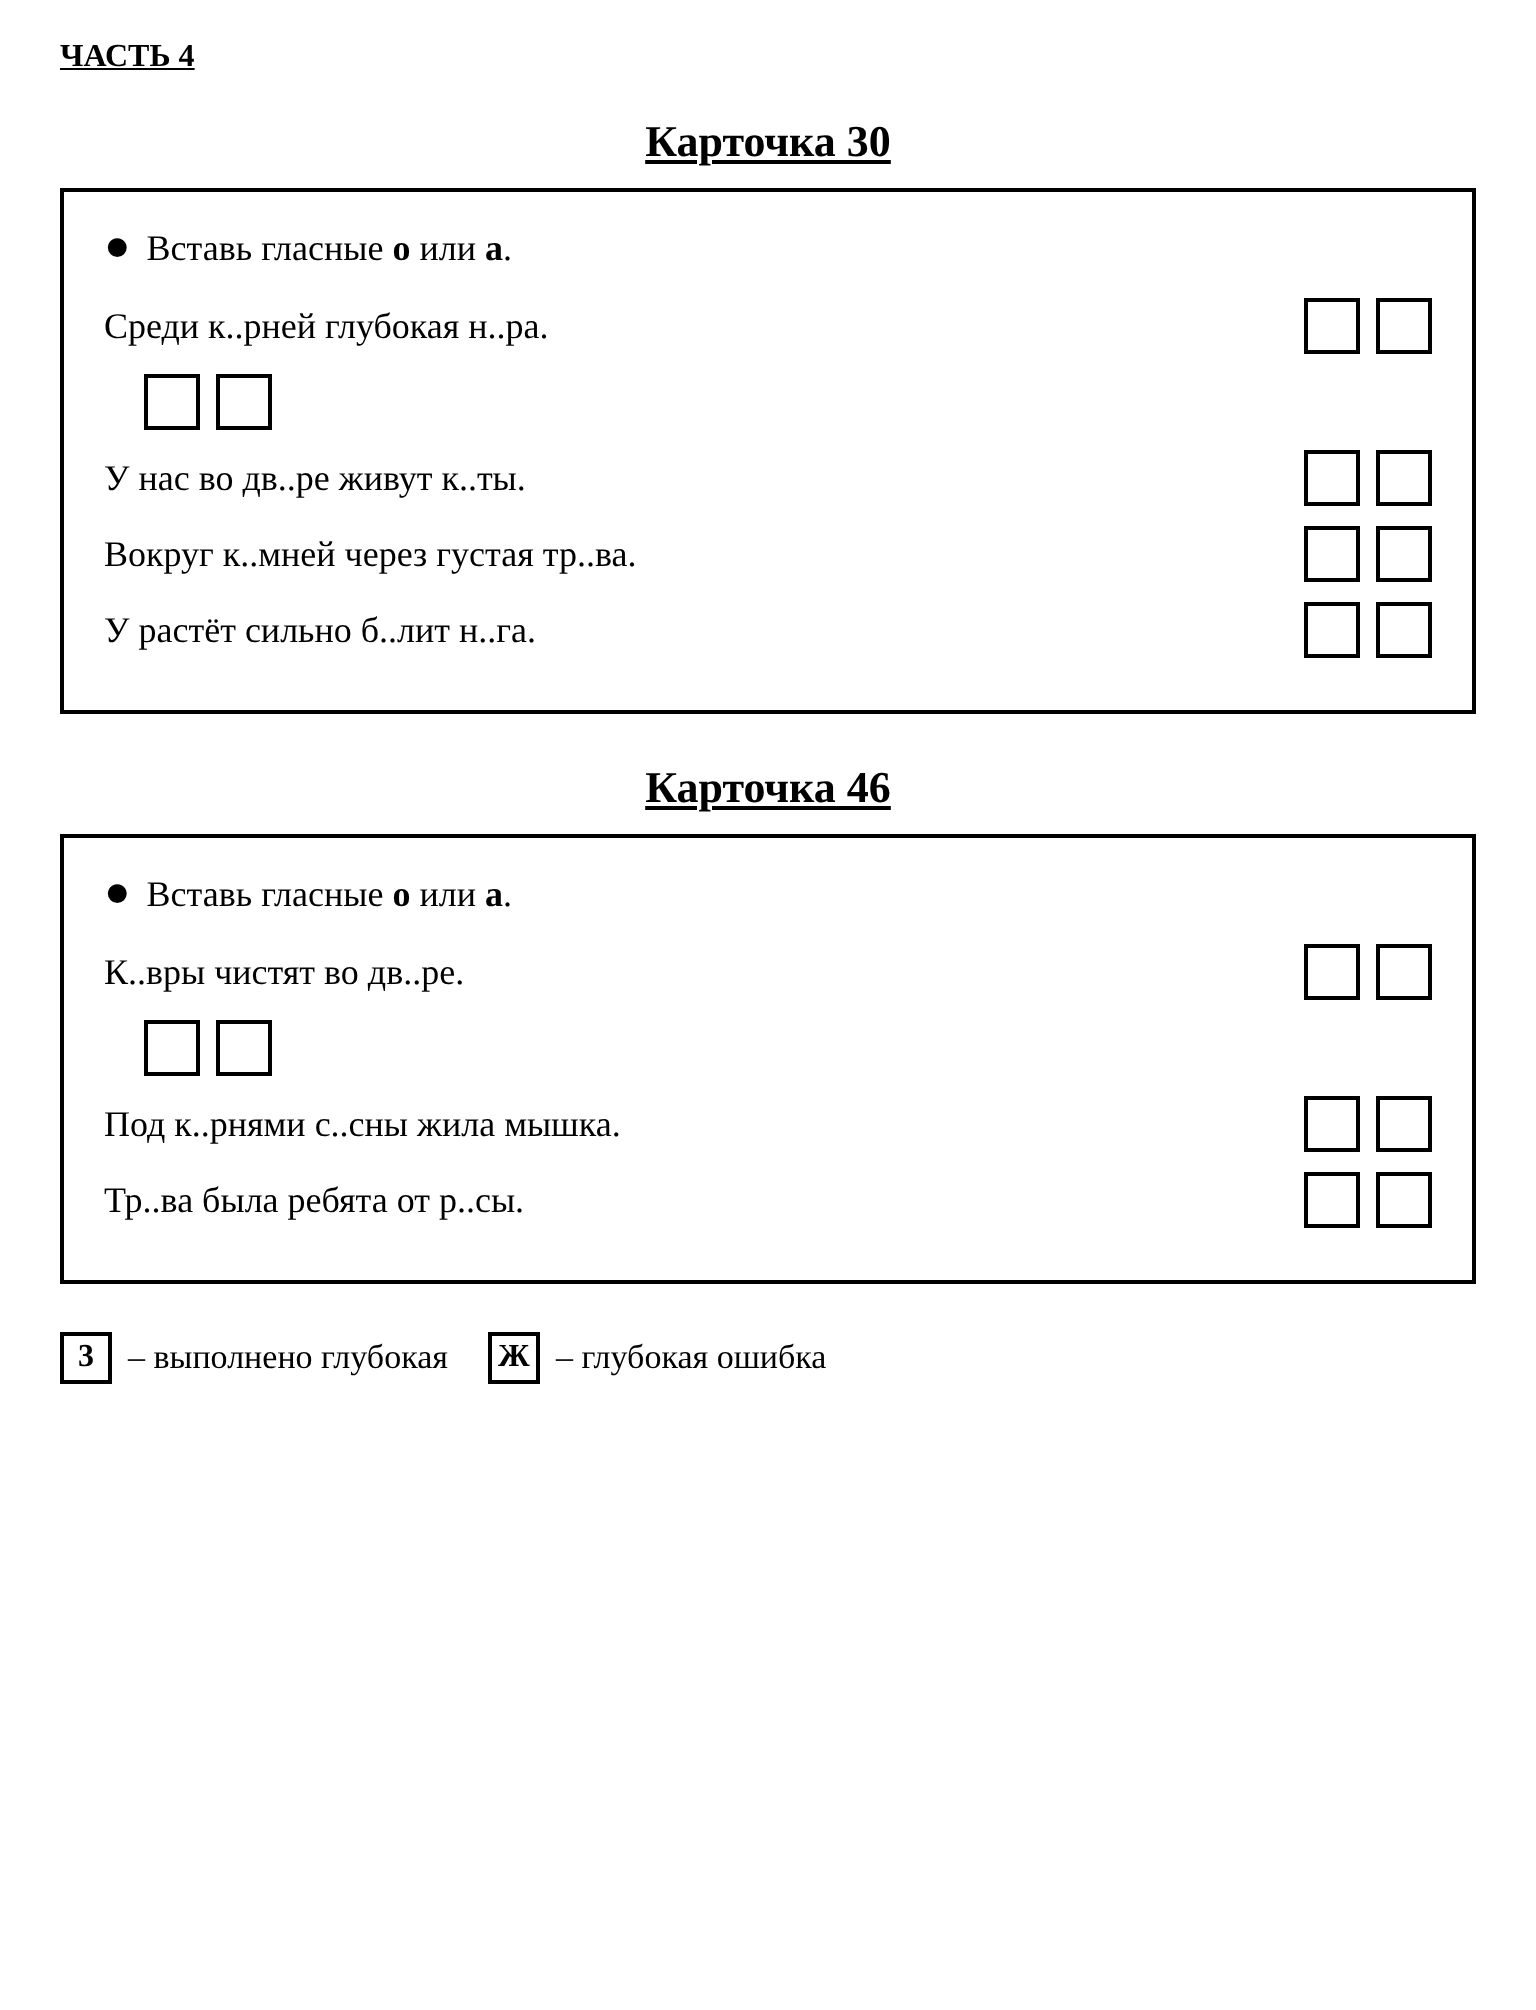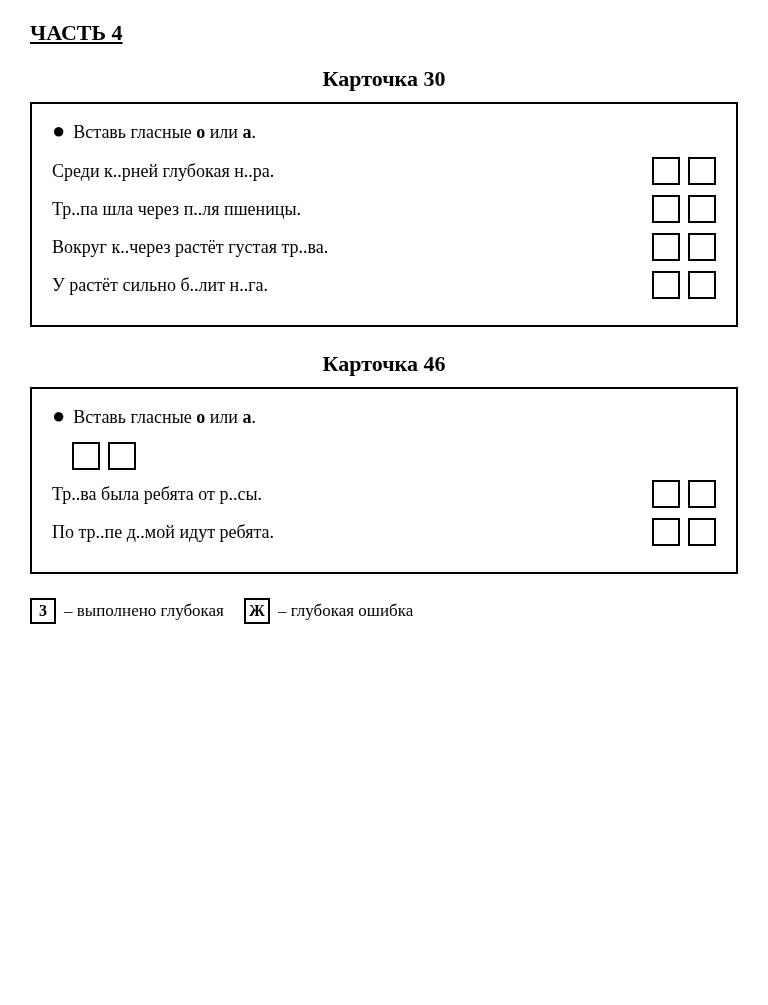--- a/index.html
+++ b/index.html
@@ -12,31 +12,32 @@
       width: 768px;
       min-height: 1005px;
       background: #fff;
       font-family: 'Times New Roman', Times, serif;
       font-size: 18px;
       color: #000;
       padding: 20px 30px;
     }
 
     .part-header {
-      font-size: 22px;
+      font-size: 16px;
       font-weight: bold;
       text-decoration: underline;
       margin-bottom: 20px;
     }
 
     .card-title {
       text-align: center;
       font-size: 22px;
       font-weight: bold;
       margin-bottom: 10px;
+      text-decoration: underline;
     }
 
     .card {
       border: 2px solid #000;
       padding: 16px 20px;
       margin-bottom: 24px;
     }
 
     .card-instruction {
       font-size: 18px;
@@ -134,30 +135,36 @@
 
   <div class="sentence-row">
     <span class="sentence-text">Среди  к..рней  глубокая  н..ра.</span>
     <div class="checkboxes">
       <div class="checkbox"></div>
       <div class="checkbox"></div>
     </div>
   </div>
 
   <div class="sentence-row">
-    <span class="sentence-text">Тр..па  шла  через  п..ля  пшеницы.</span>
-    <div class="checkboxes">
-      <div class="checkbox"></div>
-      <div class="checkbox"></div>
-    </div>
-  </div>
-
-
-  <div class="sentence-row">
-    <span class="sentence-text">Вокруг  к..через  растёт  густая  тр..ва.</span>
+    <div class="checkboxes">
+      <div class="checkbox"></div>
+      <div class="checkbox"></div>
+    </div>
+  </div>
+
+  <div class="sentence-row">
+    <span class="sentence-text">У  нас  во  дв..ре  живут  к..ты.</span>
+    <div class="checkboxes">
+      <div class="checkbox"></div>
+      <div class="checkbox"></div>
+    </div>
+  </div>
+
+  <div class="sentence-row">
+    <span class="sentence-text">Вокруг  к..мней  через  густая  тр..ва.</span>
     <div class="checkboxes">
       <div class="checkbox"></div>
       <div class="checkbox"></div>
     </div>
   </div>
 
   <div class="sentence-row">
     <span class="sentence-text">У  растёт  сильно  б..лит  н..га.</span>
     <div class="checkboxes">
       <div class="checkbox"></div>
@@ -171,44 +178,51 @@
 
 <div class="card">
 
   <div class="card-instruction">
     <span class="bullet">●</span>
     <span>
       <span>Вставь гласные </span><b><span>о</span></b><span> или </span><b><span>а</span></b><span>.</span>
     </span>
   </div>
 
-
-  <div class="sentence-row">
-    <div class="checkboxes">
-      <div class="checkbox"></div>
-      <div class="checkbox"></div>
-    </div>
-  </div>
-
+  <div class="sentence-row">
+    <span class="sentence-text">К..вры  чистят  во  дв..ре.</span>
+    <div class="checkboxes">
+      <div class="checkbox"></div>
+      <div class="checkbox"></div>
+    </div>
+  </div>
+
+  <div class="sentence-row">
+    <div class="checkboxes">
+      <div class="checkbox"></div>
+      <div class="checkbox"></div>
+    </div>
+  </div>
+
+  <div class="sentence-row">
+    <span class="sentence-text">Под  к..рнями  с..сны  жила  мышка.</span>
+    <div class="checkboxes">
+      <div class="checkbox"></div>
+      <div class="checkbox"></div>
+    </div>
+  </div>
 
   <div class="sentence-row">
     <span class="sentence-text">Тр..ва  была  ребята  от  р..сы.</span>
     <div class="checkboxes">
       <div class="checkbox"></div>
       <div class="checkbox"></div>
     </div>
   </div>
 
-  <div class="sentence-row">
-    <span class="sentence-text">По  тр..пе  д..мой  идут  ребята.</span>
-    <div class="checkboxes">
-      <div class="checkbox"></div>
-      <div class="checkbox"></div>
-    </div>
-  </div>
 
 </div>
 
 <div class="legend">
   <div class="legend-item">
     <div class="legend-box">
       <span>3</span>
     </div>
     <span>– выполнено глубокая</span>
   </div>

